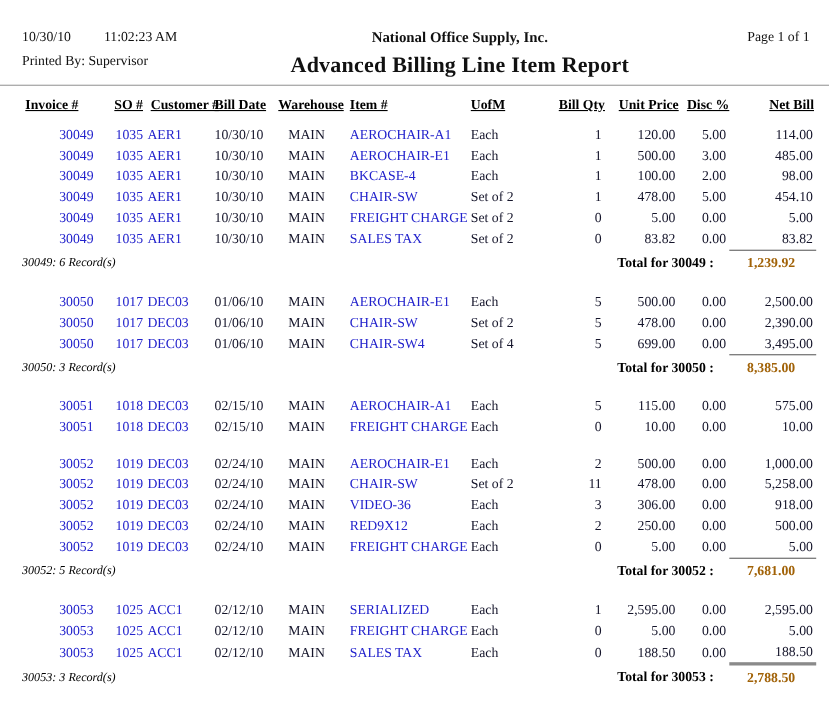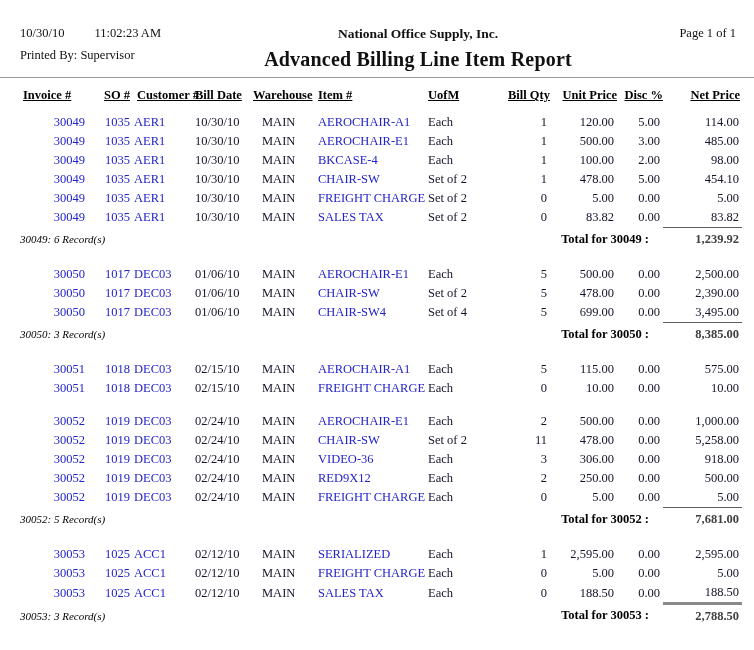--- a/index.html
+++ b/index.html
@@ -61,21 +61,21 @@
   td.c-invoice{text-align:right;padding-right:10px;}
   td.c-so{text-align:right;}
   td.c-customer{padding-left:4px;}
   td.c-warehouse{padding-left:9px;}
   td.c-qty,td.c-unit_price,td.c-disc,td.c-net_price{text-align:right;padding-right:3px;}
   
   tr.summary-row td{height:23px;}
   td.rec-count{font-style:italic;font-size:11px;color:#000;}
   td.total-label{font-weight:bold;text-align:right;padding-right:14px;color:#000;}
   td.total-value{
-    font-weight:bold;text-align:right;padding-right:3px;color:#404040;
+    font-weight:bold;text-align:center;padding-right:3px;color:#a16207;
     border-top:1px solid var(--total-line);
   }
   td.total-value.heavy{border-top:3px solid #8a8a8a;}
   tr.gap-row td{height:14px;border:none;}
 </style>
 </head>
 <body>
 
 <div class="report-header">
   <div class="hdr-left">
@@ -112,21 +112,21 @@
       <th class="h-invoice">Invoice #</th>
       <th class="h-so">SO #</th>
       <th class="h-customer">Customer #</th>
       <th class="h-bill_date">Bill Date</th>
       <th class="h-warehouse">Warehouse</th>
       <th class="h-item">Item #</th>
       <th class="h-uofm">UofM</th>
       <th class="h-qty">Bill Qty</th>
       <th class="h-unit_price">Unit Price</th>
       <th class="h-disc">Disc %</th>
-      <th class="h-net_price">Net Price</th>
+      <th class="h-net_price">Net Bill</th>
     </tr>
   </thead>
   <tbody>
       <tr class="item-row">
         <td class="c-invoice link">30049</td>
         <td class="c-so link">1035</td>
         <td class="c-customer link">AER1</td>
         <td class="c-bill_date">10/30/10</td>
         <td class="c-warehouse">MAIN</td>
         <td class="c-item link">AEROCHAIR-A1</td>

